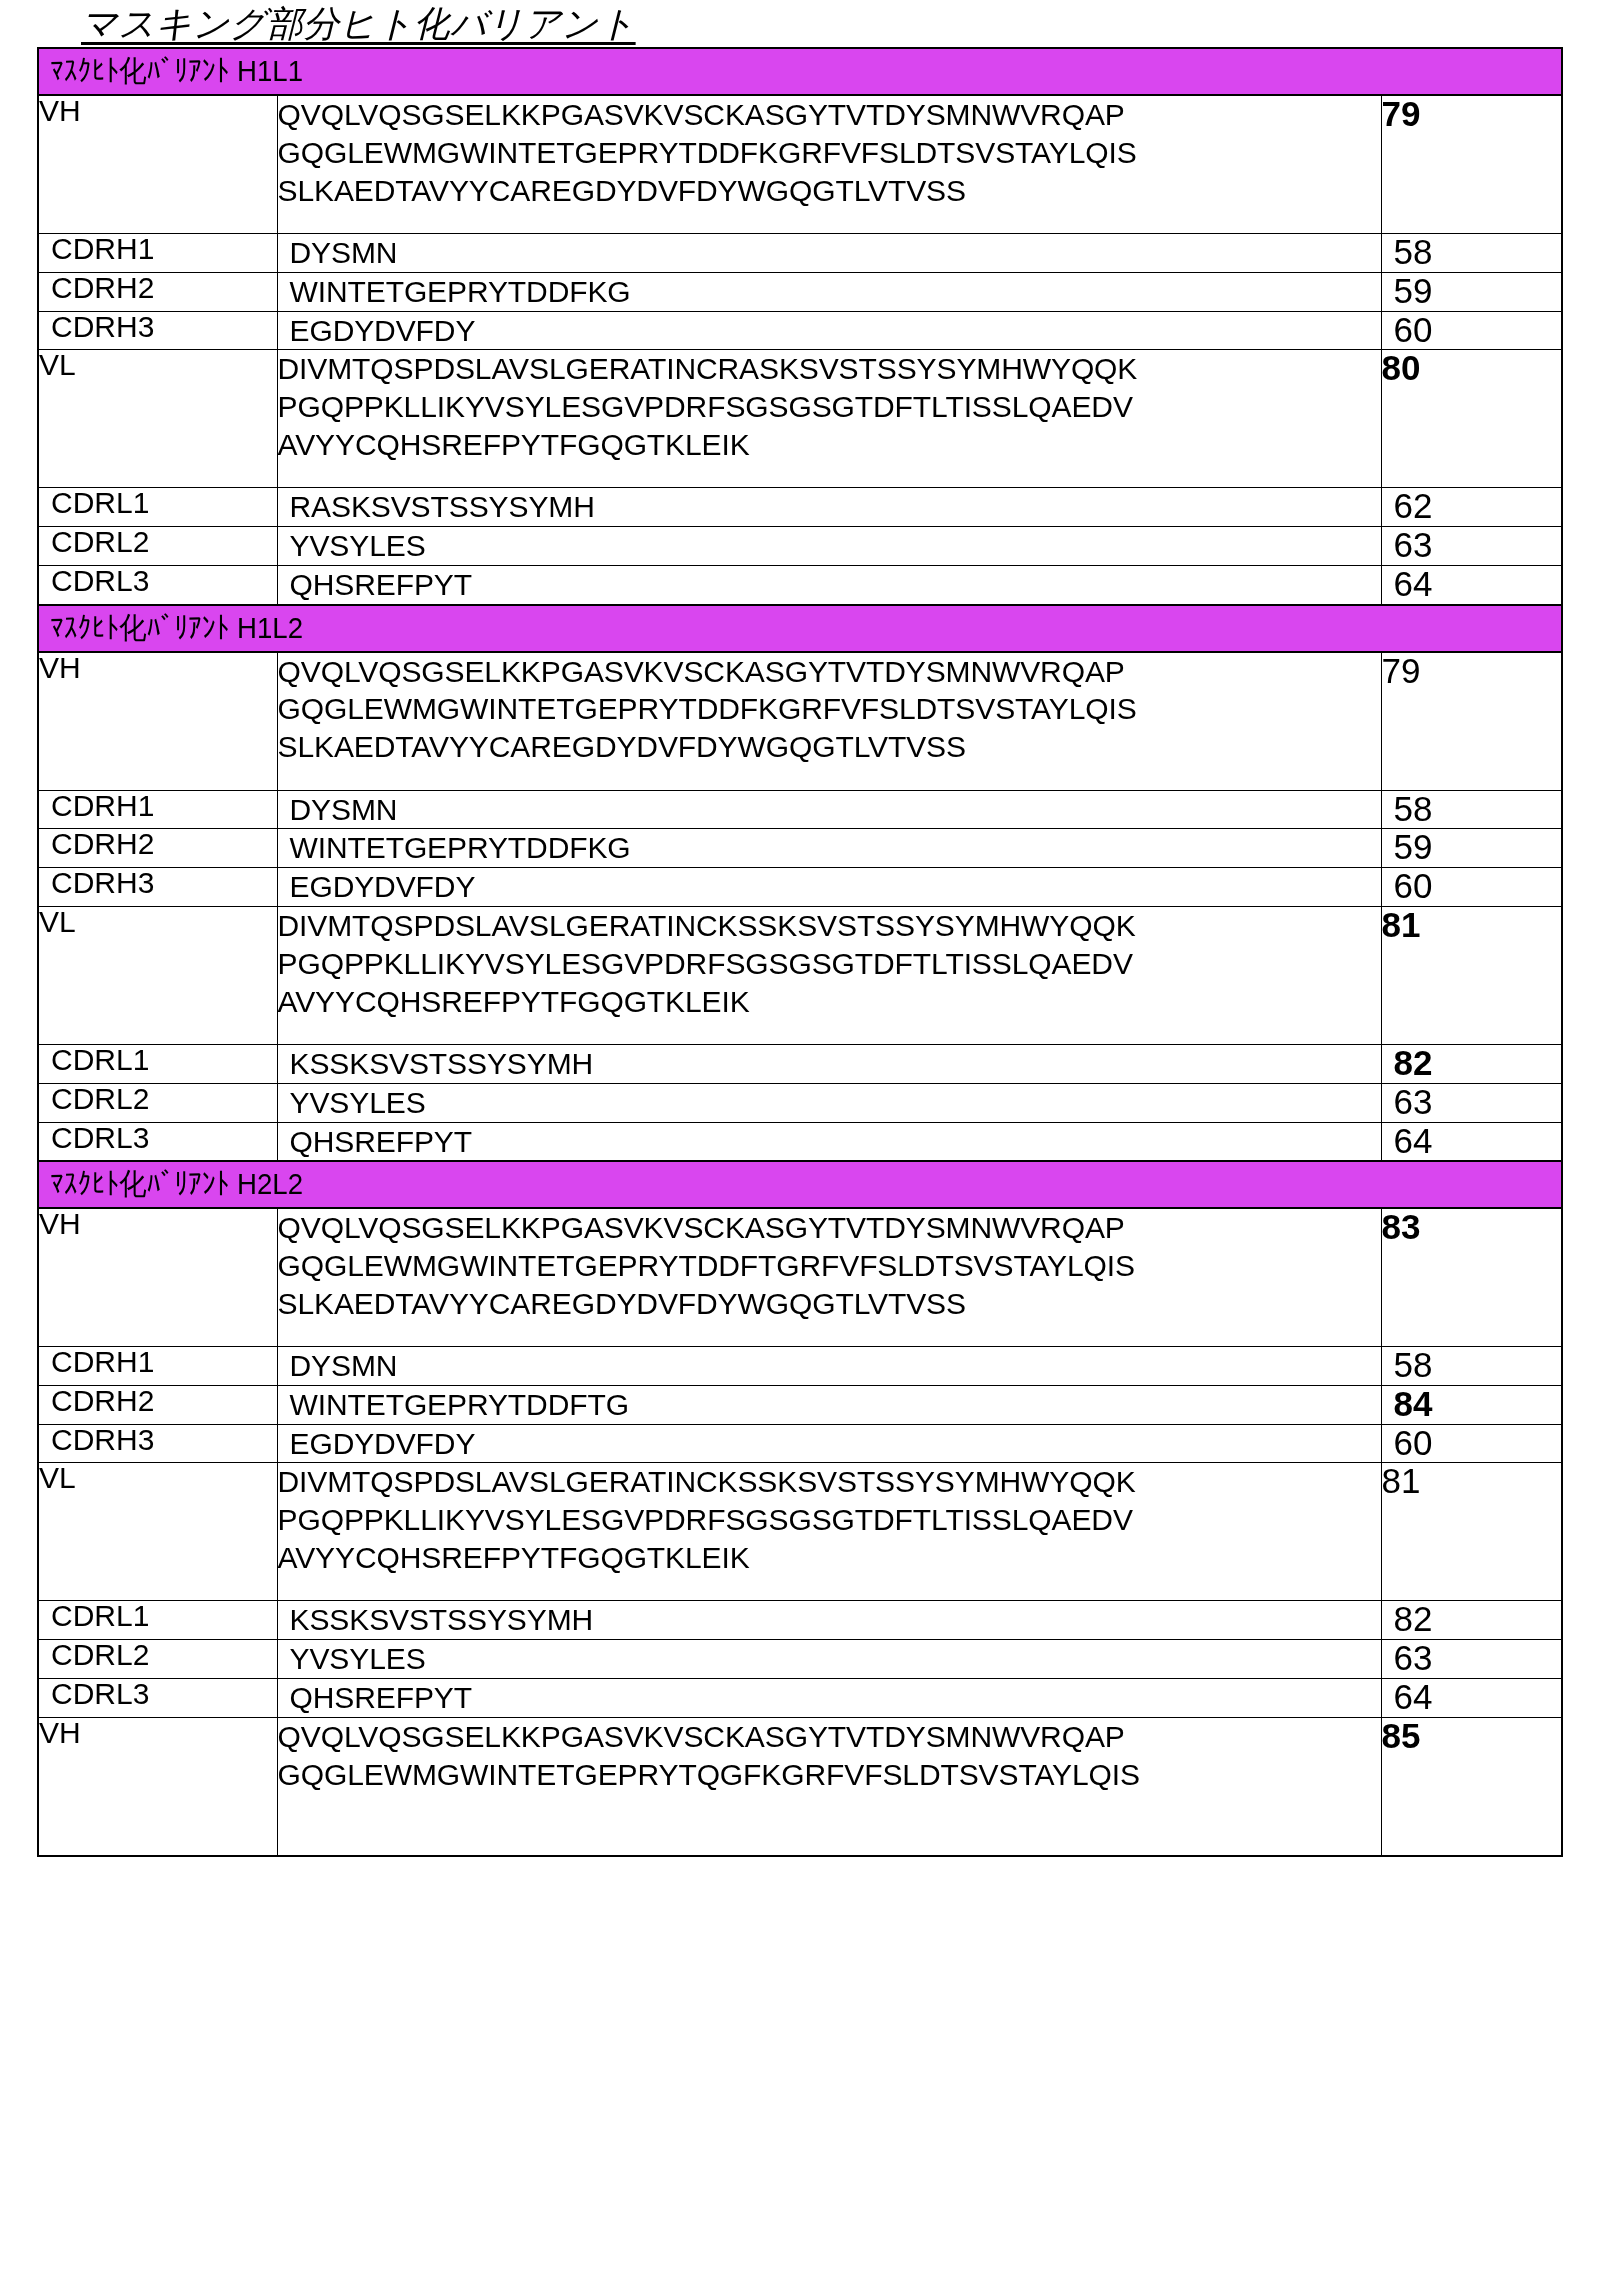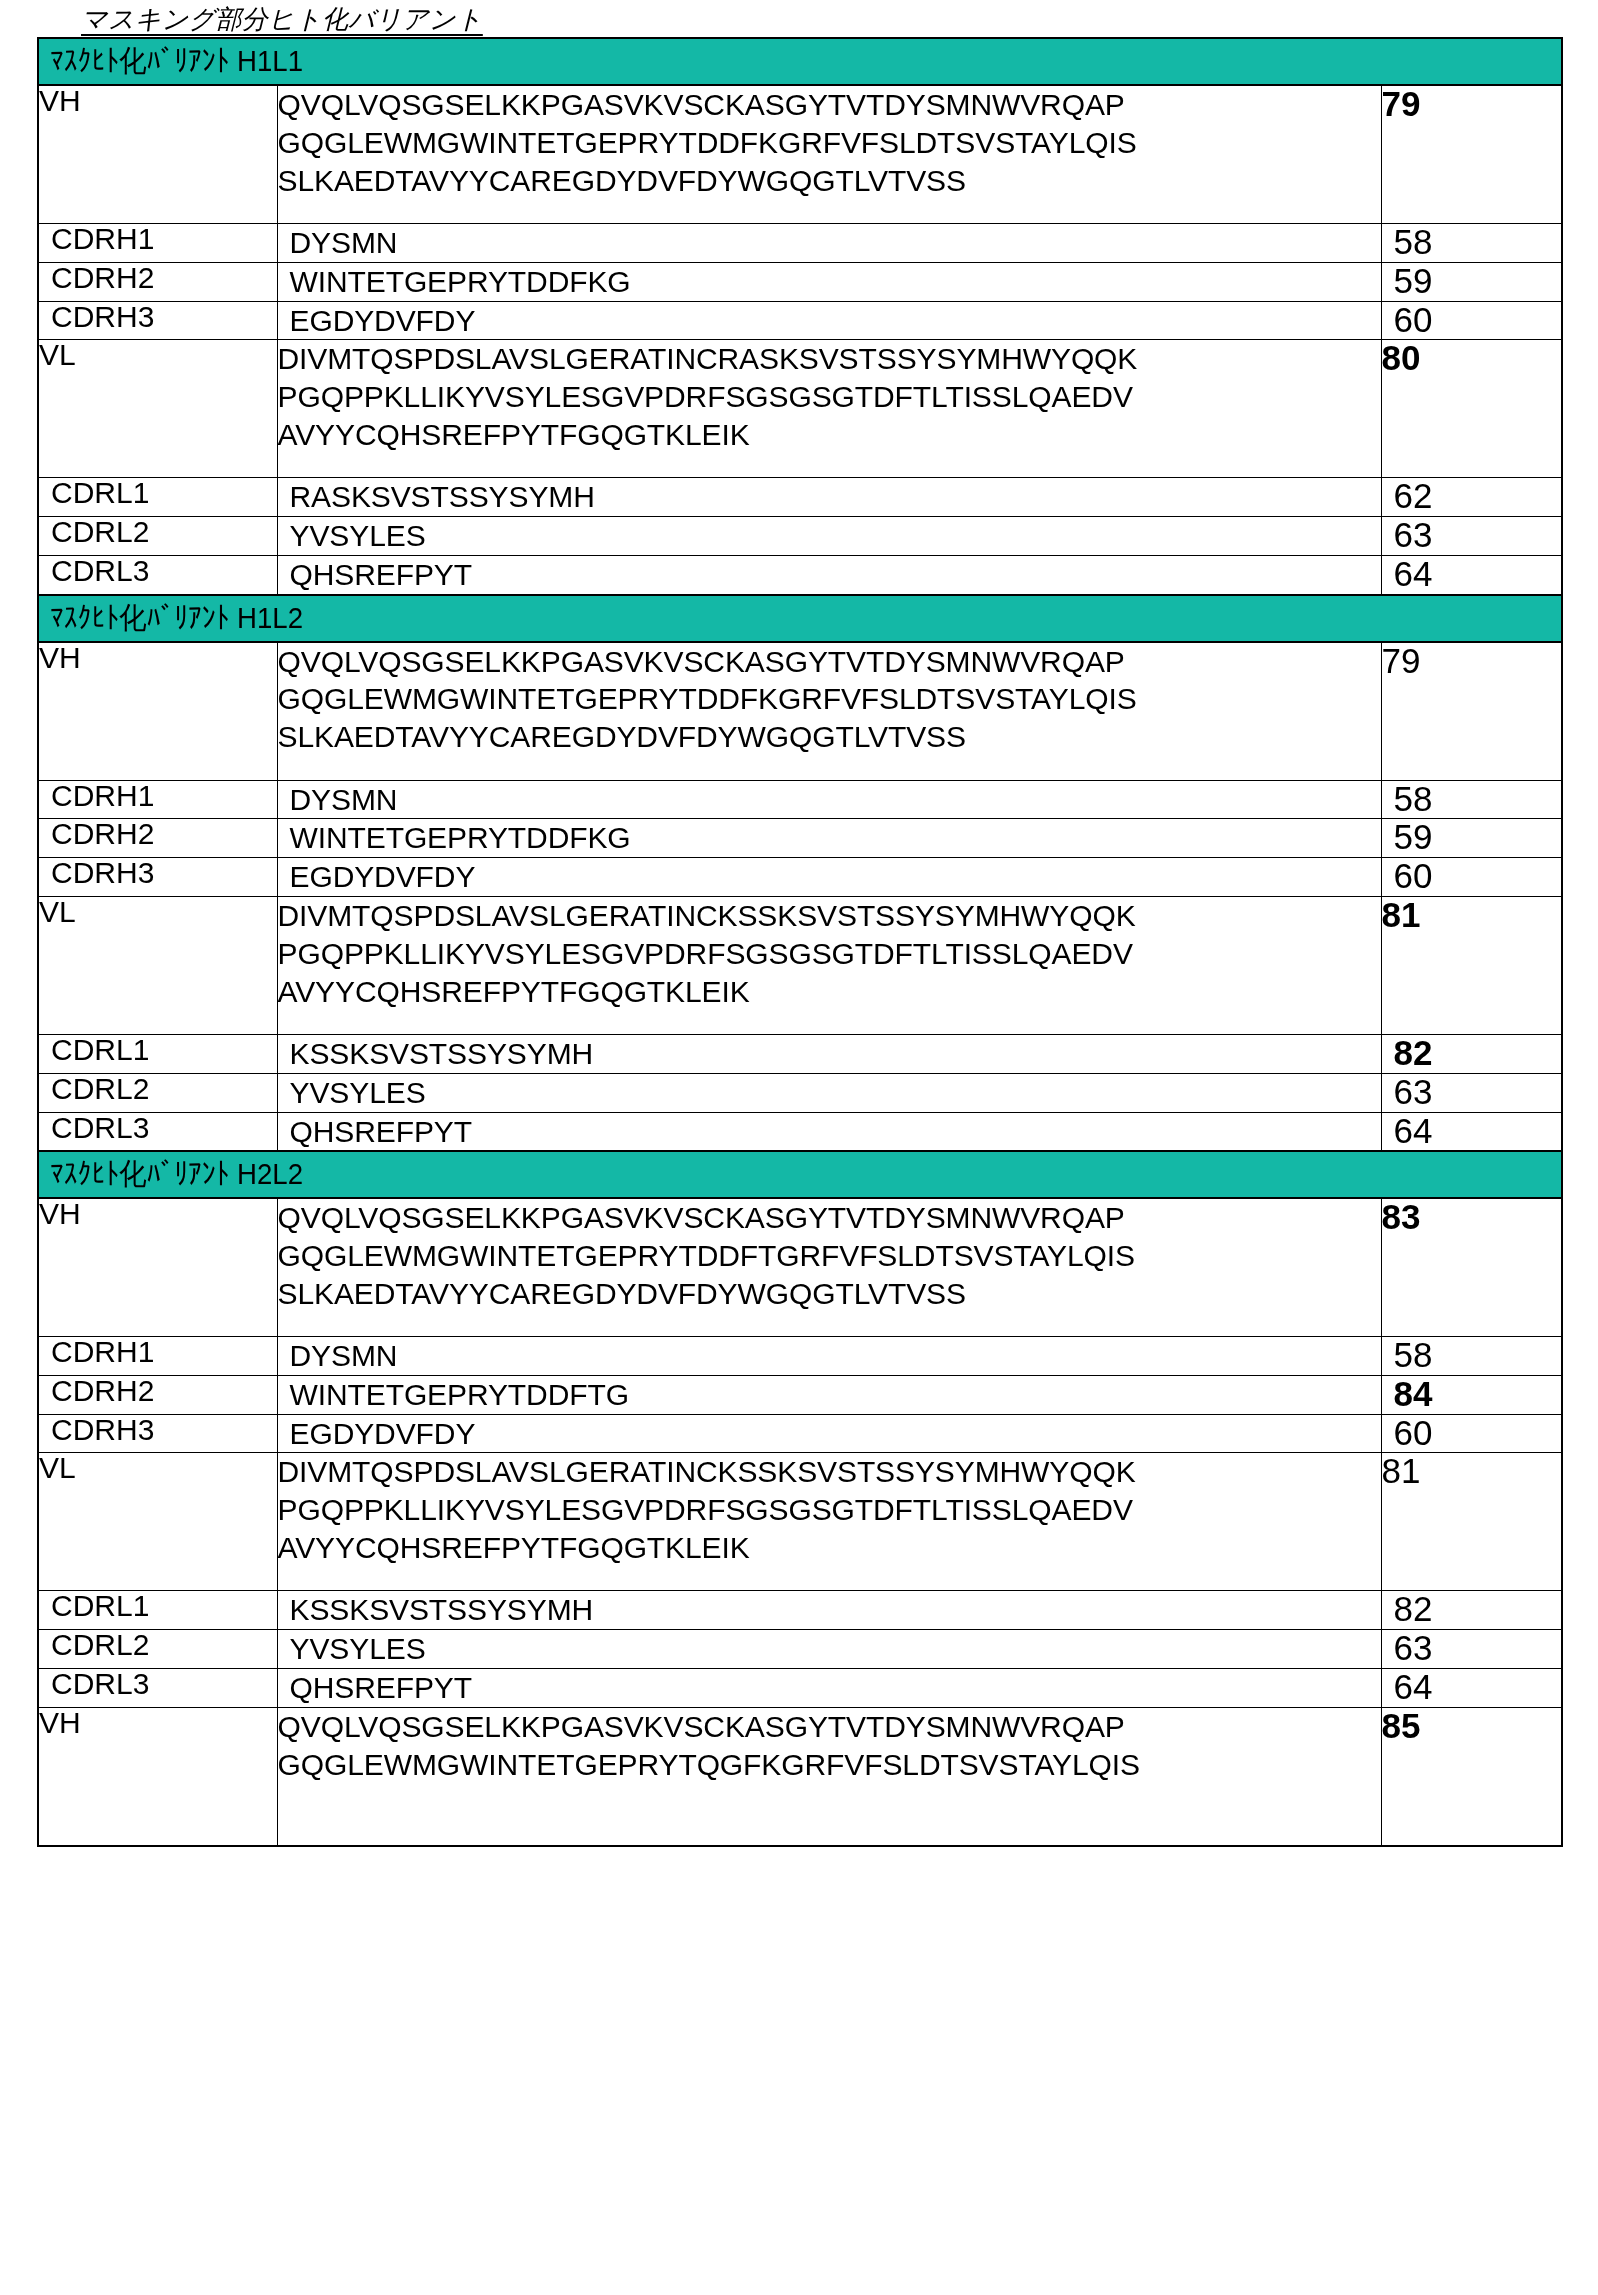--- a/index.html
+++ b/index.html
@@ -16,50 +16,51 @@
   }
   .page {
     position: relative;
     width: 1598px;
     height: 2295px;
     box-sizing: border-box;
     padding: 0 37px 0 37px;
   }
   
   .doc-title {
-    font-size: 26px;
+    font-size: 36px;
     font-style: italic;
     font-weight: 400;
     letter-spacing: 0.3px;
     text-decoration: underline;
     text-underline-offset: 6px;
     padding: 6px 0 5.4px 44px;
     line-height: 1.0;
     white-space: nowrap;
+    font-family: Liberation Serif, serif;
   }
   
   table.seq-table {
     border-collapse: collapse;
     width: 1524px;
     margin: 0;
     table-layout: fixed;
     border: 2.4px solid #000;
   }
   table.seq-table td {
     border: 1.8px solid #000;
     vertical-align: top;
     padding: 0;
   }
   col.c-label { width: 239px; }
   col.c-seq   { width: 1104px; }
   col.c-num   { width: 181px; }
 
   
   tr.section-row td {
-    background: #14b8a6;
+    background: #d946ef;
     border-left: 2.4px solid #000;
     border-right: 2.4px solid #000;
     border-top: 2.4px solid #000;
     border-bottom: 2.4px solid #000;
     padding: 6px 0 7.2px 10.7px;
     margin-top: 16px;
   }
   .section-title {
     font-size: 30px;
     line-height: 1.05;

